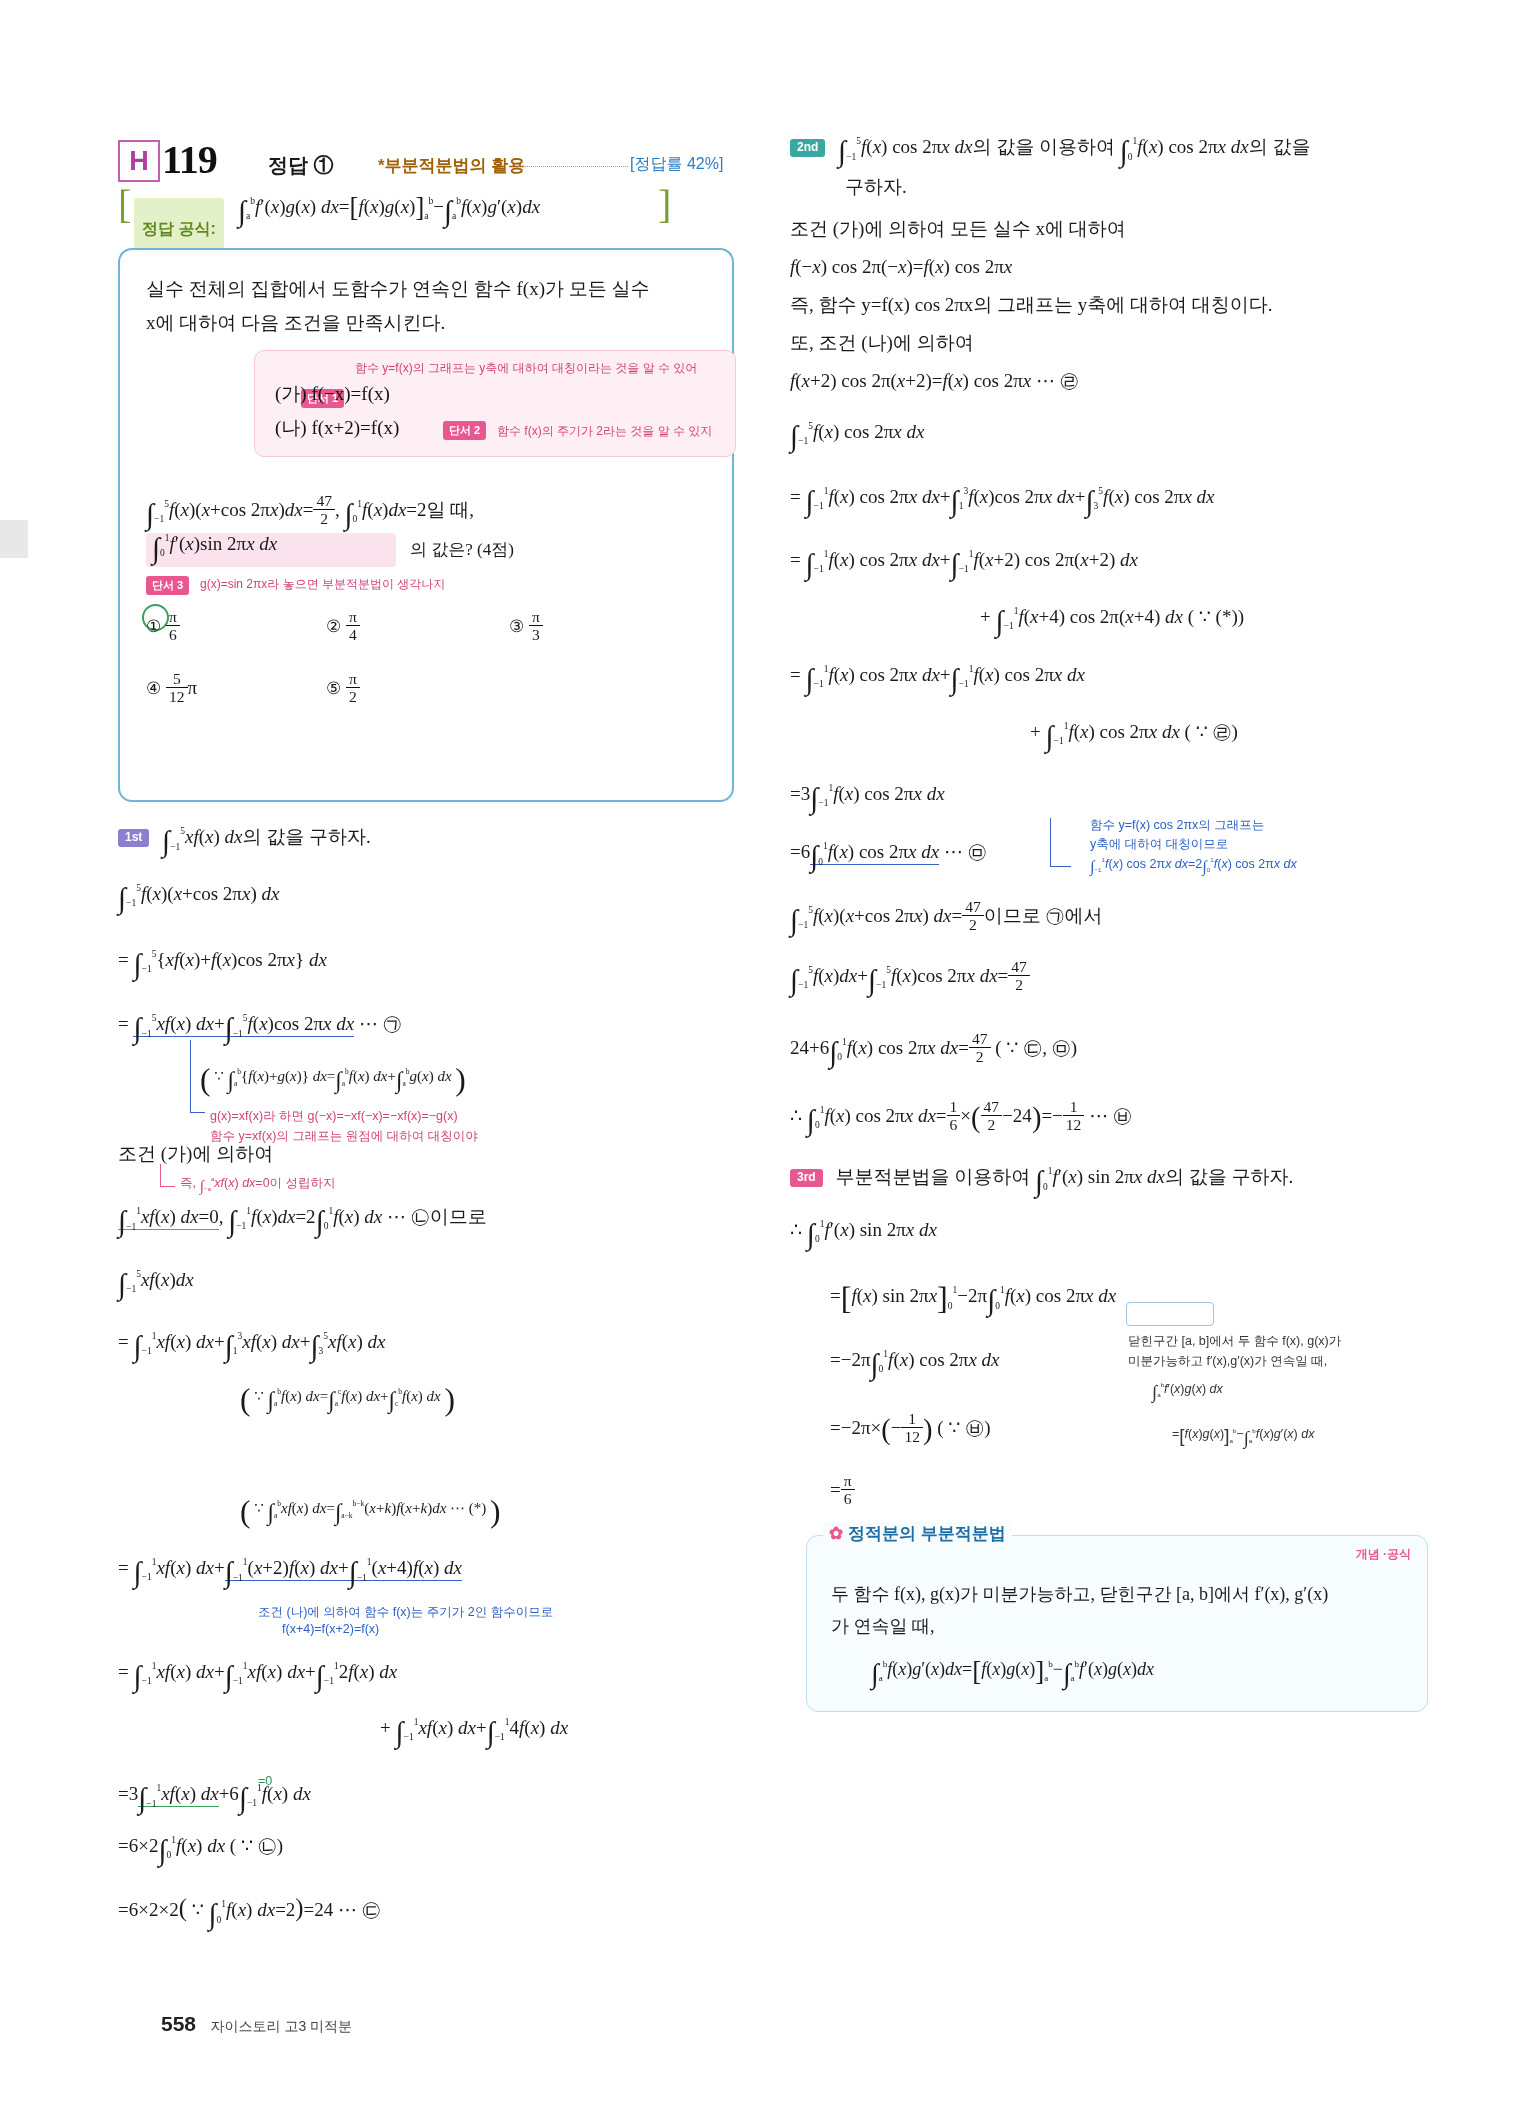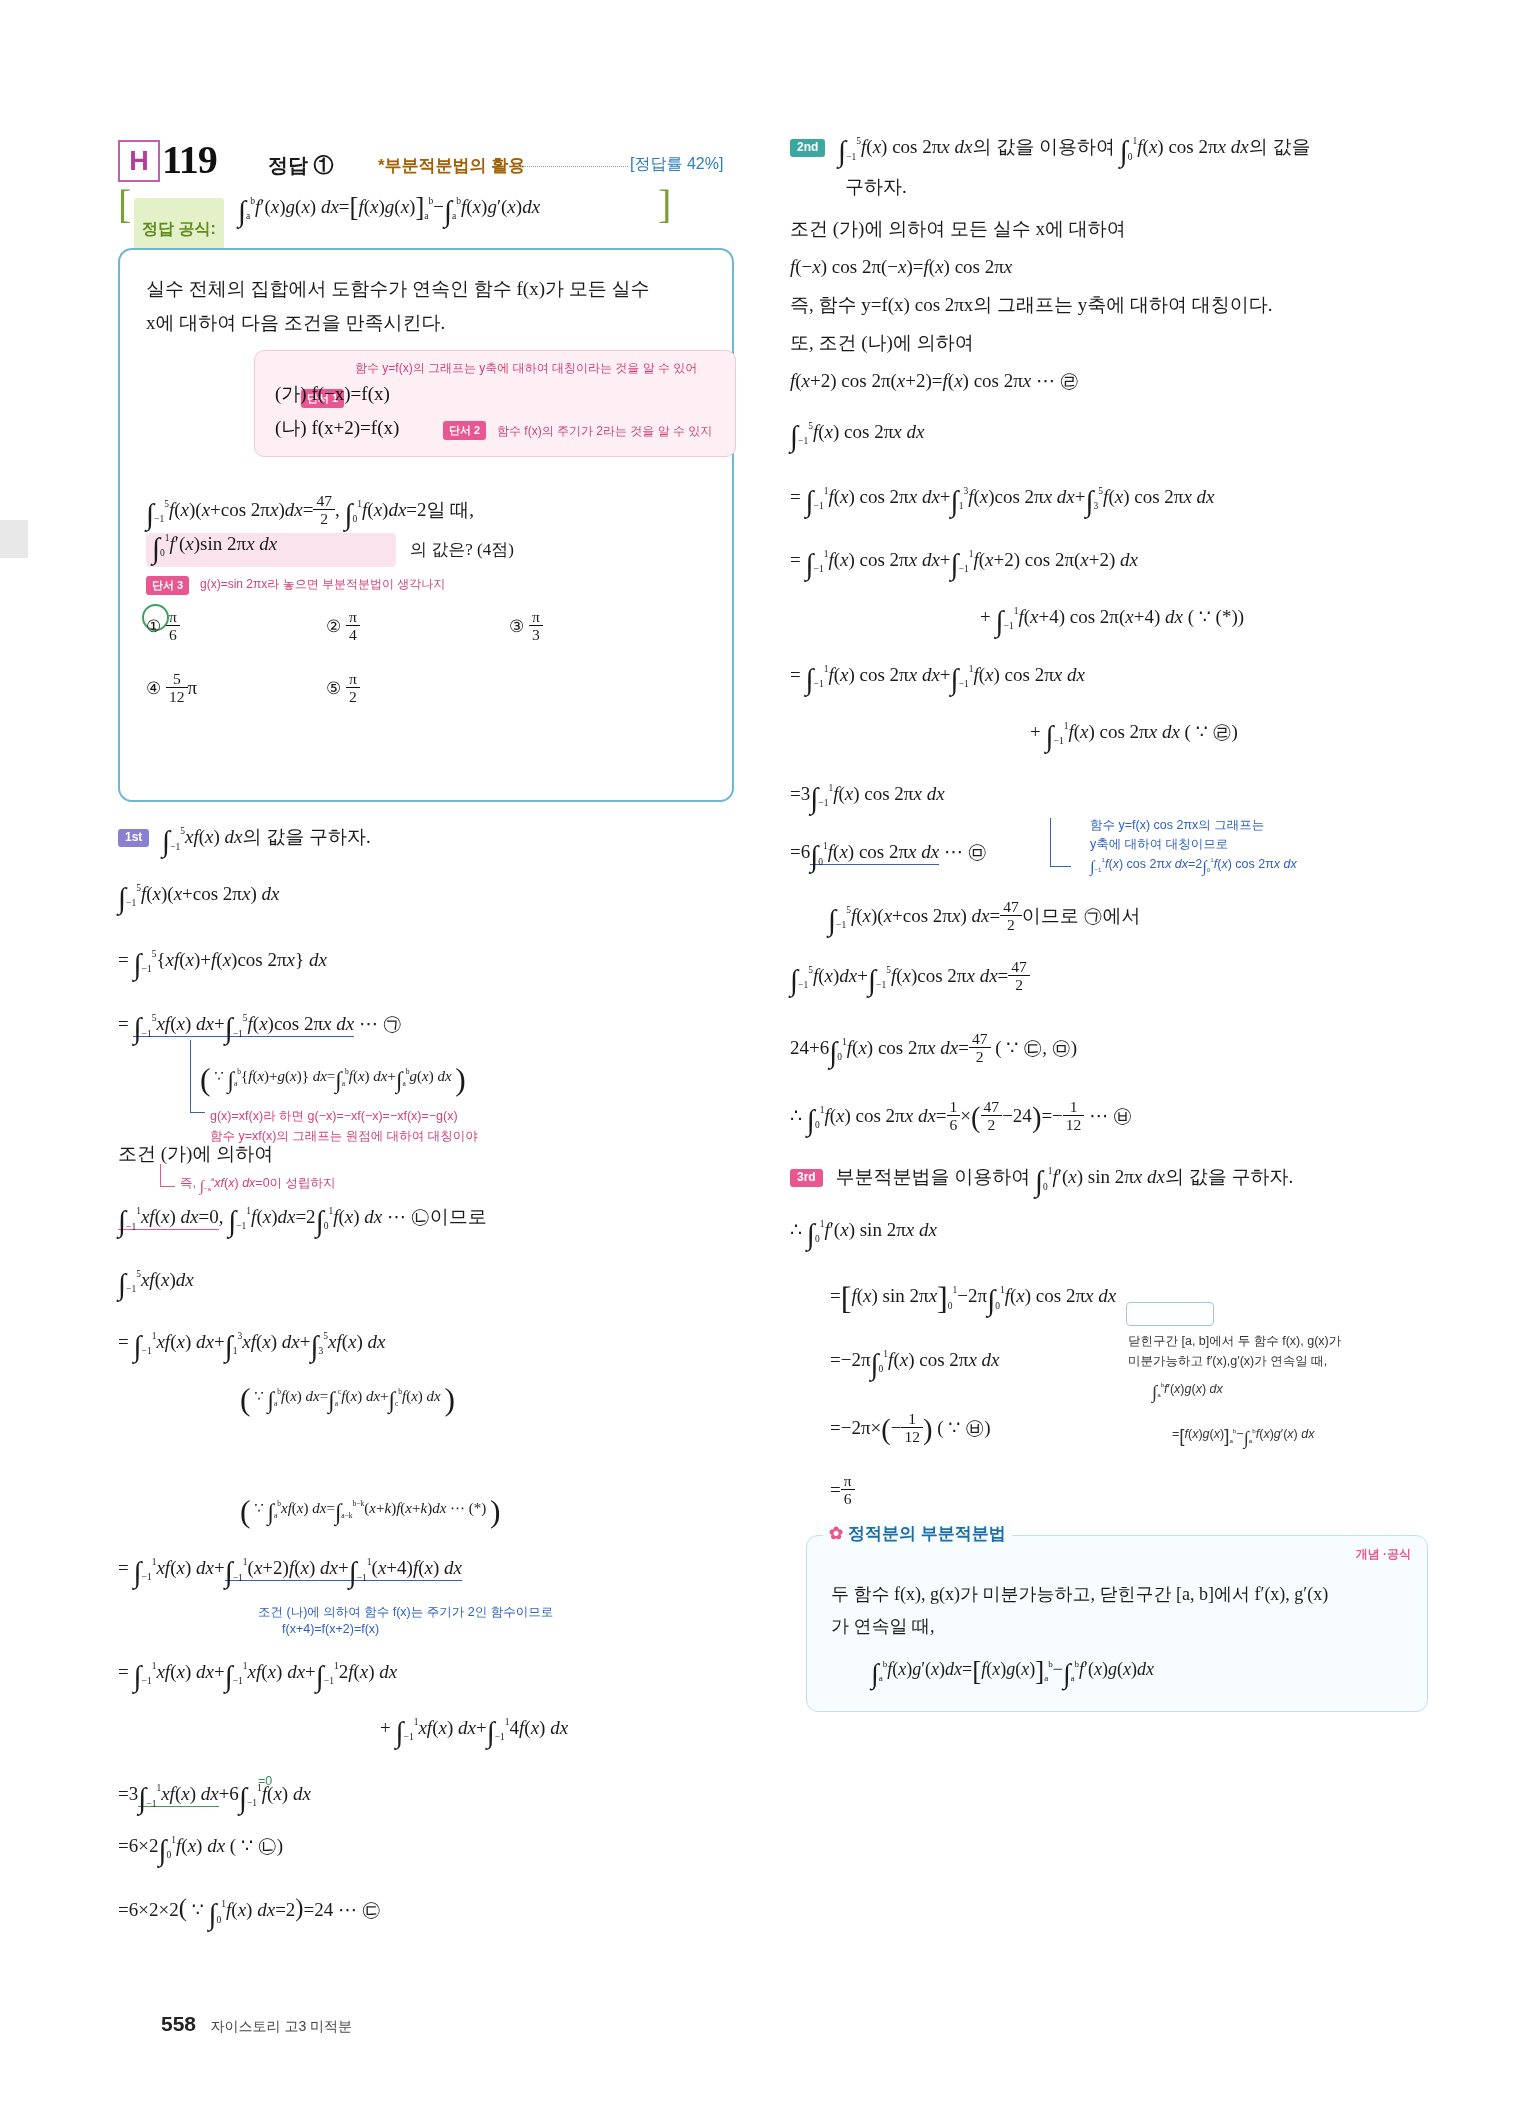--- a/index.html
+++ b/index.html
@@ -318,21 +318,21 @@
     =6<span class="uline"><span class="intg">∫</span><sub class="lim">0</sub><sup class="lim">1</sup><i>f</i>(<i>x</i>) cos 2π<i>x</i> <i>dx</i></span> ⋯ ㉤
   </div>
 
   <div class="arrowbox" style="left:1050px;top:818px;width:20px;height:48px;"></div>
   <div class="xs note-blue" style="position:absolute;left:1090px;top:817px;">함수 y=f(x) cos 2πx의 그래프는</div>
   <div class="xs note-blue" style="position:absolute;left:1090px;top:836px;">y축에 대하여 대칭이므로</div>
   <div class="xs note-blue" style="position:absolute;left:1090px;top:856px;">
     <span class="intg" style="font-size:1.3em;">∫</span><sub class="lim">−1</sub><sup class="lim">1</sup><i>f</i>(<i>x</i>) cos 2π<i>x</i> <i>dx</i>=2<span class="intg" style="font-size:1.3em;">∫</span><sub class="lim">0</sub><sup class="lim">1</sup><i>f</i>(<i>x</i>) cos 2π<i>x</i> <i>dx</i>
   </div>
 
-  <div class="ln" style="left:790px;top:898px;margin-left:38px;">
+  <div class="ln" style="left:790px;top:898px;">
     <span class="intg">∫</span><sub class="lim">−1</sub><sup class="lim">5</sup><i>f</i>(<i>x</i>)(<i>x</i>+cos 2π<i>x</i>) <i>dx</i>=<span class="frac"><span class="n">47</span><span class="d">2</span></span>이므로 ㉠에서
   </div>
 
   <div class="ln" style="left:790px;top:958px;">
     <span class="intg">∫</span><sub class="lim">−1</sub><sup class="lim">5</sup><i>f</i>(<i>x</i>)<i>dx</i>+<span class="intg">∫</span><sub class="lim">−1</sub><sup class="lim">5</sup><i>f</i>(<i>x</i>)cos 2π<i>x</i> <i>dx</i>=<span class="frac"><span class="n">47</span><span class="d">2</span></span>
   </div>
 
   <div class="ln" style="left:790px;top:1030px;">
     24+6<span class="intg">∫</span><sub class="lim">0</sub><sup class="lim">1</sup><i>f</i>(<i>x</i>) cos 2π<i>x</i> <i>dx</i>=<span class="frac"><span class="n">47</span><span class="d">2</span></span> ( ∵ ㉢, ㉤)
   </div>

